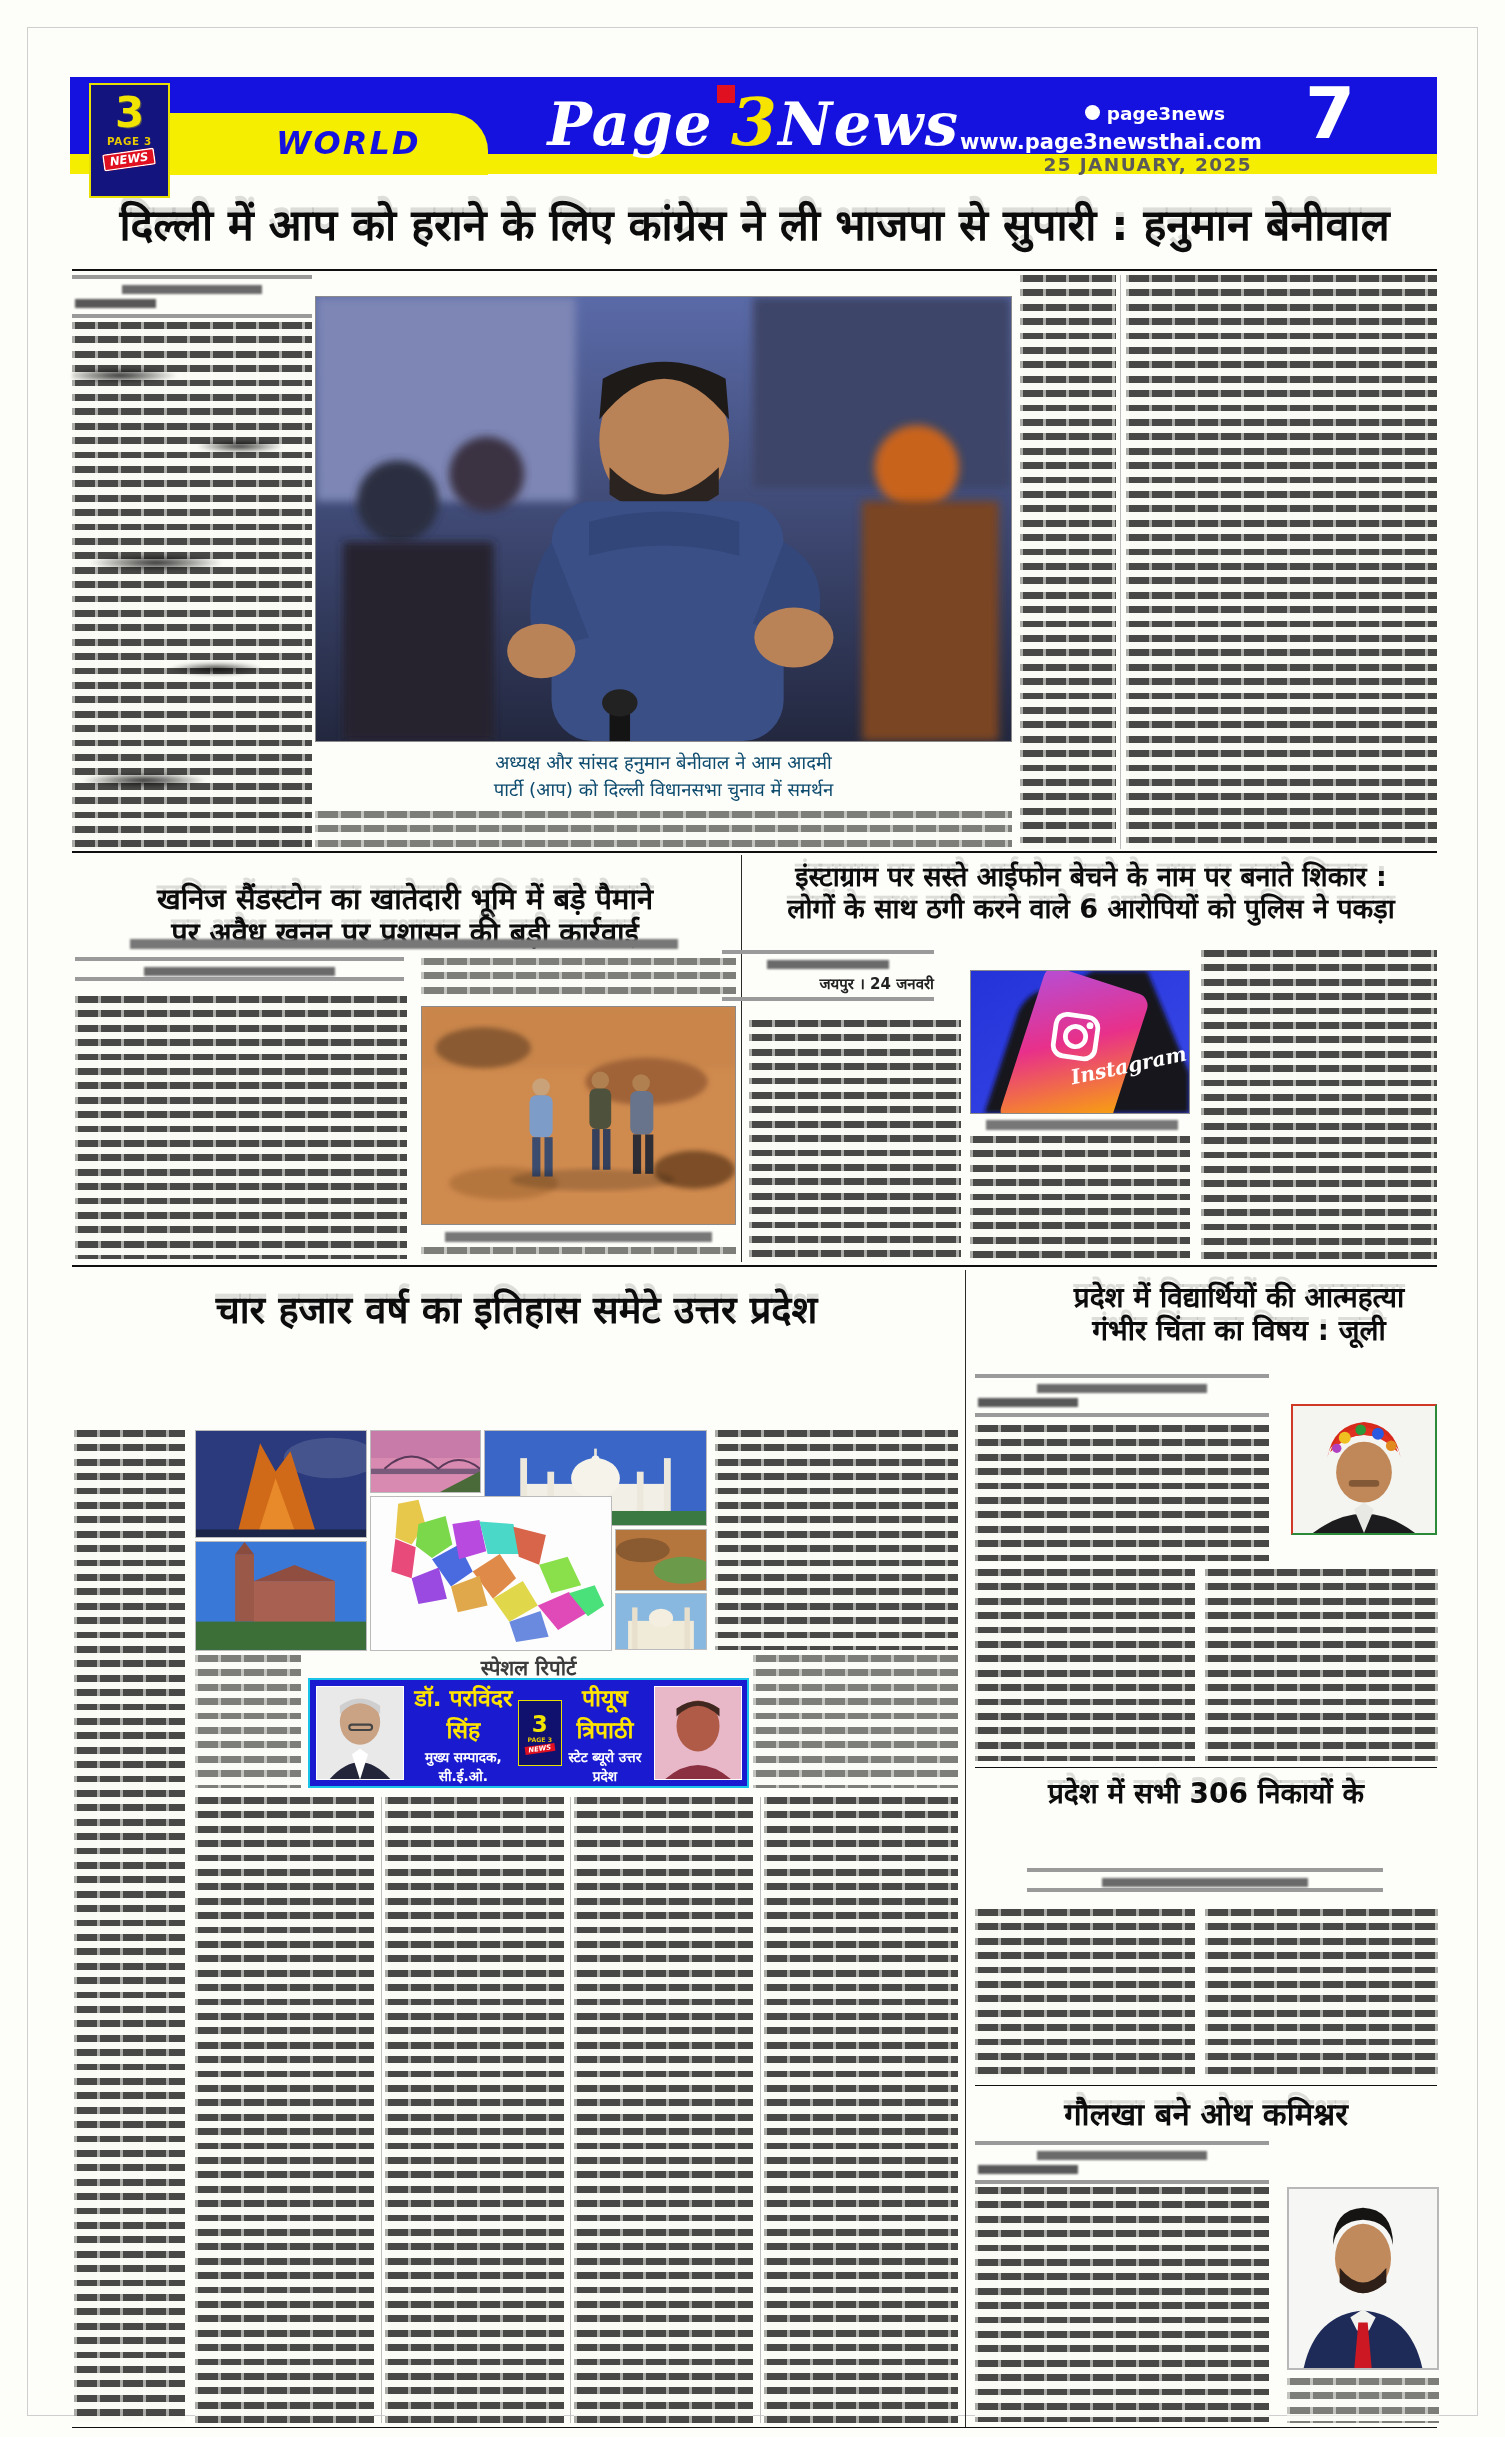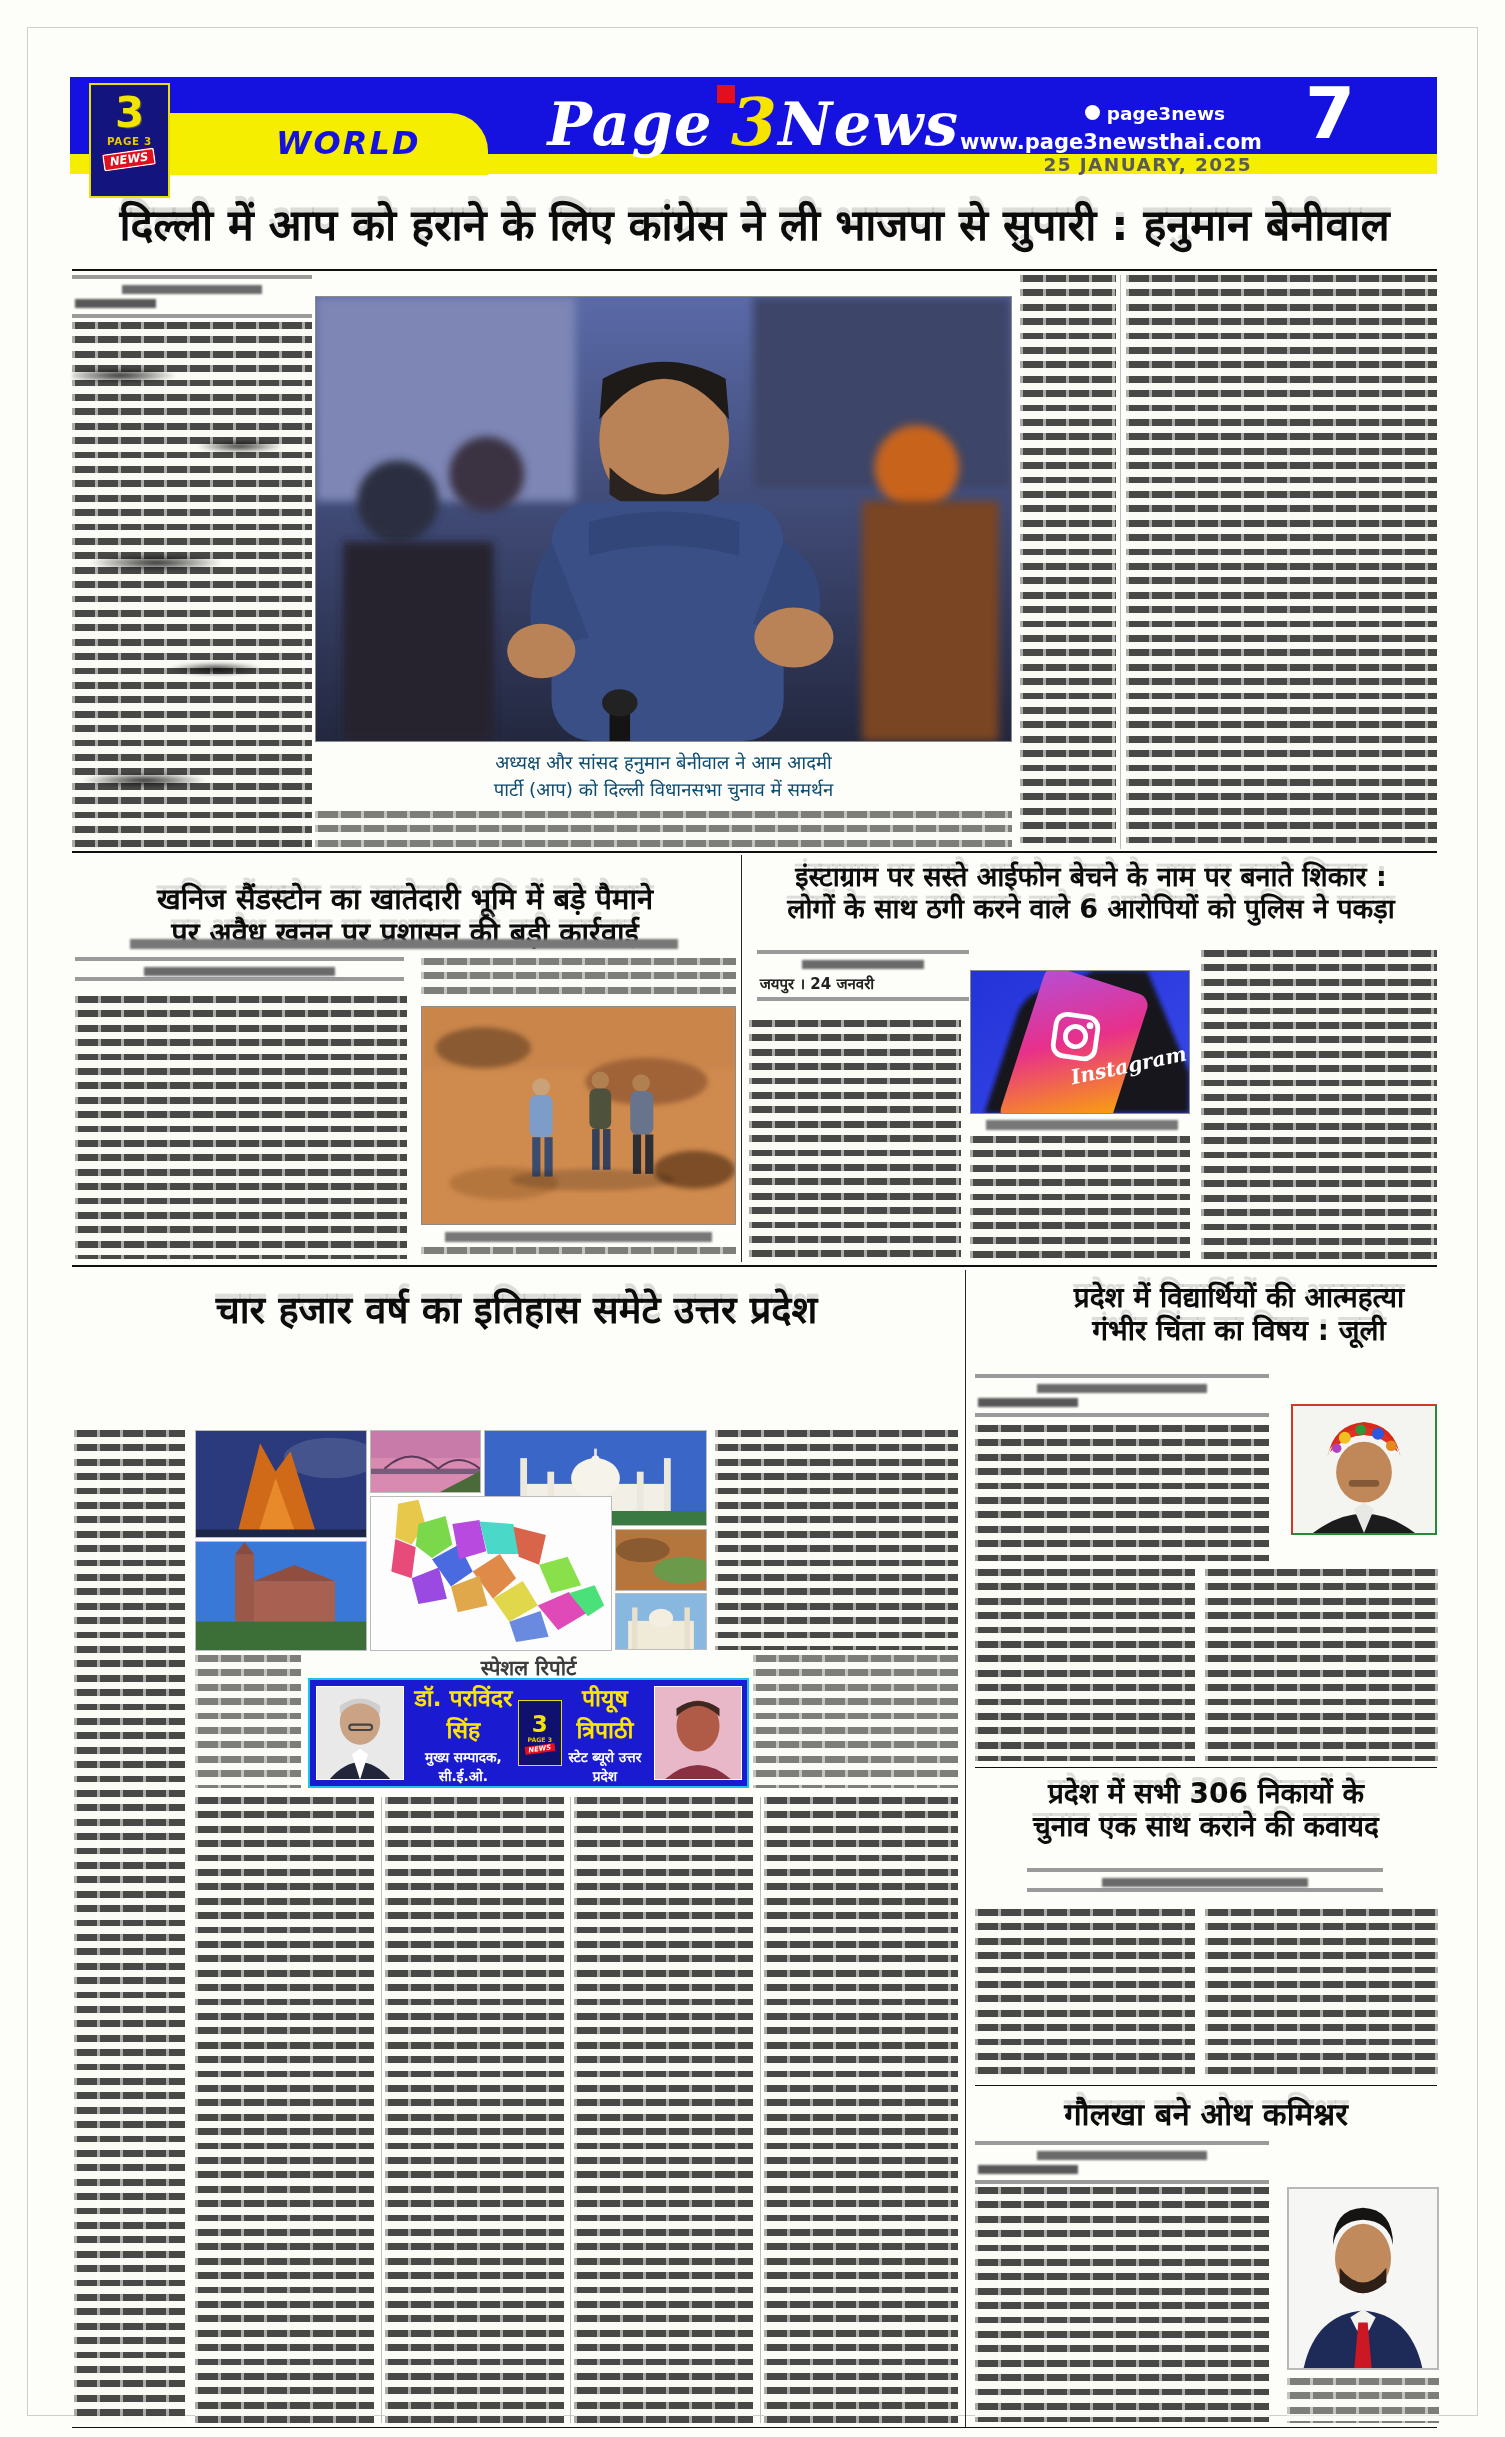--- a/index.html
+++ b/index.html
@@ -216,21 +216,21 @@
       <ellipse cx="250" cy="255" rx="120" ry="16" fill="#00000030" filter="url(#soft2)"></ellipse>
     </svg>
   </div>
   <div class="cap-bar" style="left:445px;top:1232px;width:267px;"></div>
   <div class="noise noise-lt" style="left:421px;top:1247px;width:315px;height:13.7px;"></div>
 
   <div class="abs headline hl-shade" style="left:749px;top:861px;width:684px;font-size:27px;">
     <div>इंस्टाग्राम पर सस्ते आईफोन बेचने के नाम पर बनाते शिकार :</div>
     <div>लोगों के साथ ठगी करने वाले 6 आरोपियों को पुलिस ने पकड़ा</div>
   </div>
-  <div class="byline" style="left:757px;top:950px;width:212px;">
+  <div class="byline" style="left:722px;top:950px;width:212px;text-align:right;">
     <div class="byl-bar"></div>
       <div class="byl-name"></div>
     <div class="byl-date-txt">जयपुर । 24 जनवरी</div>
     <div class="byl-bar"></div>
   </div>
   <div class="noise" style="left:749px;top:1020px;width:212px;height:240px;"></div>
   <div class="photo" style="left:970px;top:970px;width:220px;height:144px;">
     <svg viewBox="0 0 322 210" preserveAspectRatio="none">
       <defs>
         <linearGradient id="igbg" x1="0" y1="0" x2="1" y2="1">
@@ -429,21 +429,20 @@
     </svg>
   </div>
   <div class="noise" style="left:975px;top:1425px;width:294px;height:137px;"></div>
   <div class="noise" style="left:975px;top:1569px;width:220px;height:192px;"></div>
   <div class="noise" style="left:1205px;top:1569px;width:233px;height:192px;"></div>
 
   <div class="rule-h" style="left:975px;top:1767px;width:462px;height:1.4px;"></div>
 
   <div class="abs headline hl-shade" style="left:975px;top:1777px;width:462px;font-size:28px;">
     <div>प्रदेश में सभी 306 निकायों के</div>
-    <div>चुनाव एक साथ कराने की कवायद</div>
   </div>
   <div class="byline" style="left:1027px;top:1868px;width:356px;">
     <div class="byl-bar"></div>
       <div class="byl-name"></div>
       <div class="byl-bar"></div>
   </div>
   <div class="noise" style="left:975px;top:1909px;width:220px;height:168px;"></div>
   <div class="noise" style="left:1205px;top:1909px;width:233px;height:168px;"></div>
 
   <div class="rule-h" style="left:975px;top:2085px;width:462px;height:1.4px;"></div>

